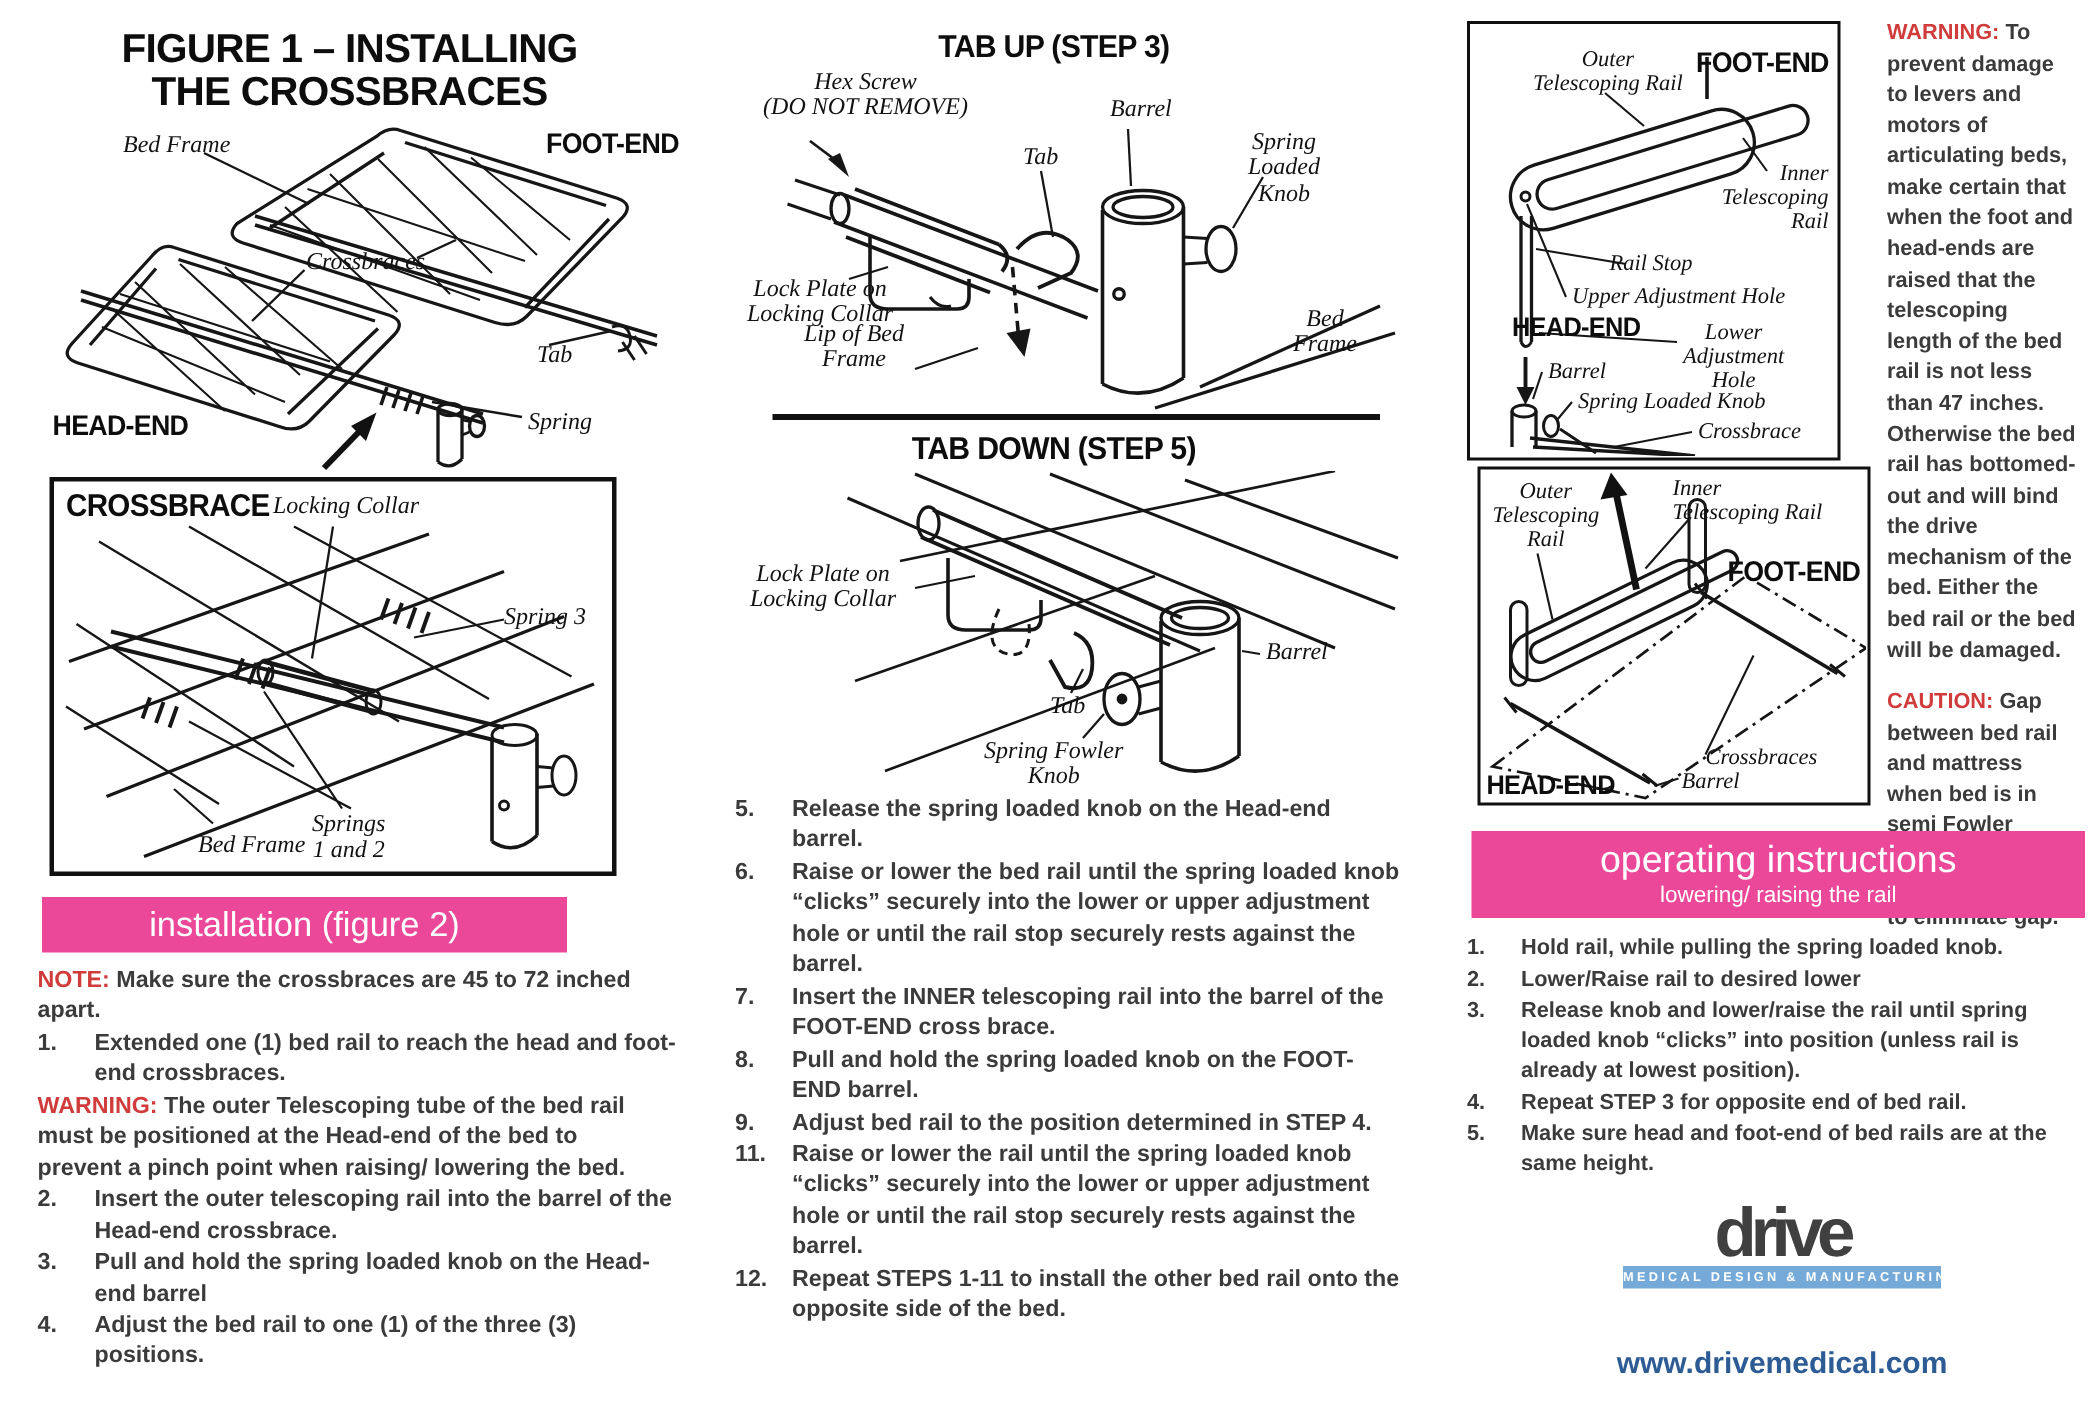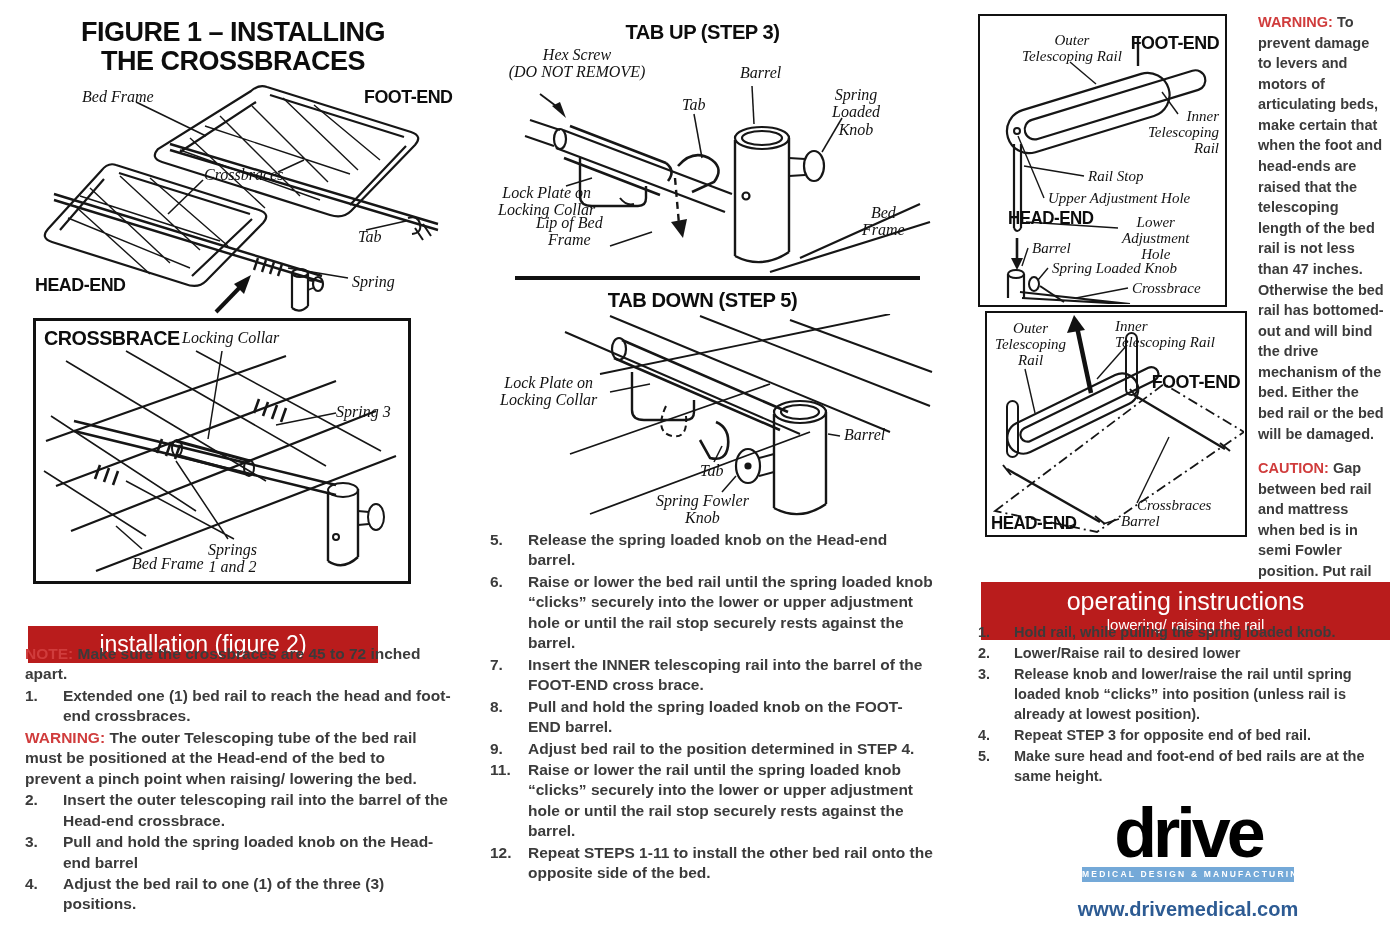--- a/index.html
+++ b/index.html
@@ -22,42 +22,42 @@
   
   .dlabel{
     position:absolute;font-family:"Liberation Serif",serif;font-style:italic;
     font-size:15px;line-height:1.08;color:#121212;white-space:nowrap;text-align:center;
   }
   .blabel{
     position:absolute;font-weight:bold;font-size:19px;color:#0d0d0d;
     letter-spacing:-0.5px;white-space:nowrap;transform:scaleX(.94);transform-origin:left;
   }
   
-  .banner{background:#b91c1c;color:#ffffff;text-align:center;margin-top:28px;}
+  .banner{background:#ec4899;color:#ffffff;text-align:center;}
   .banner-install{font-size:23px;line-height:37px;font-weight:400;}
   .banner-oper-title{font-size:25px;line-height:30px;font-weight:400;padding-top:4px;}
   .banner-oper-sub{font-size:15px;line-height:18px;font-weight:400;}
   
   .body-text{font-size:15.5px;line-height:1.32;font-weight:600;color:#3b3b3b;}
   .para{margin:0 12px 1px 0;}
   .red{color:#d03c3c;font-weight:bold;}
   .step{display:flex;margin:0 0 1px 0;}
   .step .num{flex:none;width:38px;}
   .step .stext{flex:1;}
   .small-col{font-size:14.5px;line-height:1.42;font-weight:600;color:#3b3b3b;}
   .op-text{font-size:14.5px;line-height:1.38;font-weight:600;color:#3b3b3b;}
   .op-text .num{width:36px;}
   
   .dbox{border:3px solid #111;box-sizing:border-box;background:#fff;}
   .dbox2{border:2.5px solid #111;box-sizing:border-box;background:#fff;}
   
   .divider{background:#111;}
   
   .logo-word{
-    font-weight:bold;font-size:70px;line-height:0.95;color:#000000;
+    font-weight:bold;font-size:46px;line-height:0.95;color:#404040;
     letter-spacing:-4px;text-align:center;
   }
   .logo-bar{
     background:#74a9d8;color:#ffffff;font-size:8.5px;font-weight:bold;
     letter-spacing:2.2px;text-align:center;line-height:15px;height:15px;
     white-space:nowrap;
   }
   .website{
     font-size:20px;font-weight:bold;color:#2d5b93;text-align:center;letter-spacing:0px;
   }
@@ -365,21 +365,21 @@
   <div class="dlabel" style="left:42px;top:16px;">
     <div>Outer</div>
     <div>Telescoping Rail</div>
   </div>
   <div class="blabel" style="right:6px;top:16px;transform-origin:right;">FOOT-END</div>
   <div class="dlabel" style="right:6px;top:92px;text-align:right;">
     <div>Inner</div>
     <div>Telescoping</div>
     <div>Rail</div>
   </div>
-  <div class="dlabel" style="left:108px;top:152px;text-align:center;">Rail Stop</div>
+  <div class="dlabel" style="left:93px;top:152px;text-align:center;">Rail Stop</div>
   <div class="dlabel" style="left:68px;top:174px;">Upper Adjustment Hole</div>
   <div class="blabel" style="left:28px;top:192px;font-size:18px;">HEAD-END</div>
   <div class="dlabel" style="left:142px;top:198px;">
     <div>Lower</div>
     <div>Adjustment</div>
     <div>Hole</div>
   </div>
   <div class="dlabel" style="left:52px;top:224px;">Barrel</div>
   <div class="dlabel" style="left:72px;top:244px;">Spring Loaded Knob</div>
   <div class="dlabel" style="left:152px;top:264px;">Crossbrace</div>

